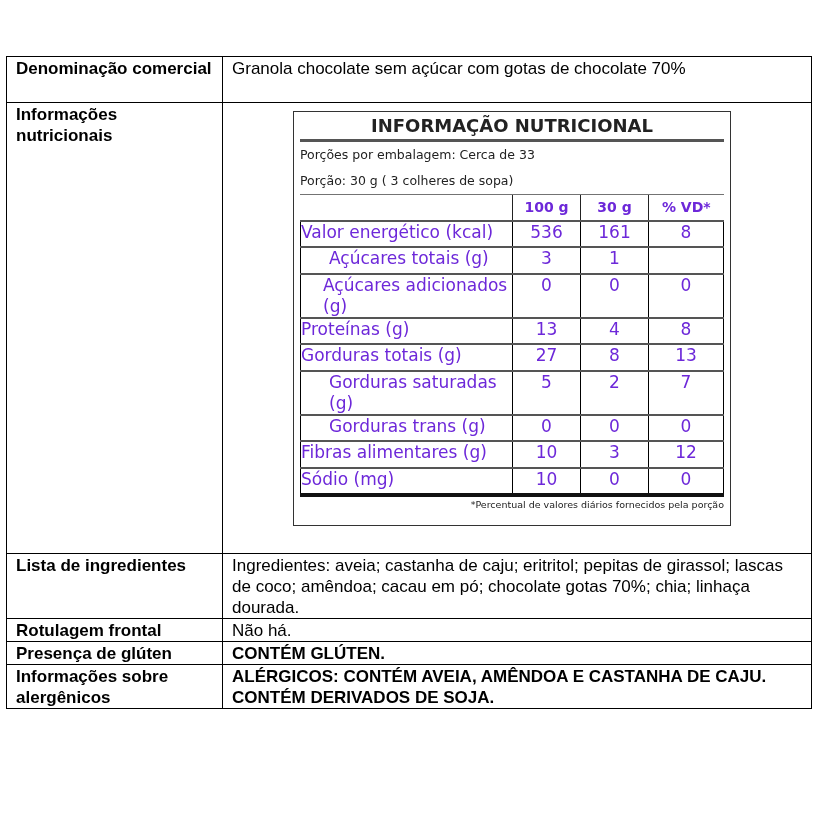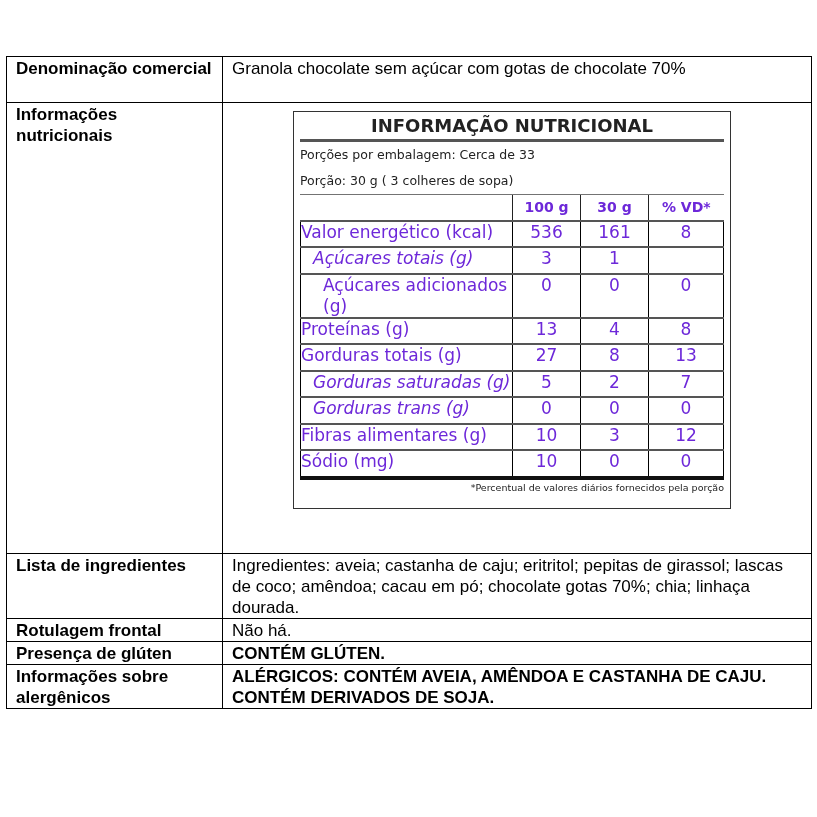--- a/index.html
+++ b/index.html
@@ -17,21 +17,21 @@
   .nut-cell { height: 449px; }
   .label-box { margin: 8px 12px 0 70px; width: 424px; border: 1.5px solid #333; padding: 0 6px 12px 6px; font-family: "DejaVu Sans", sans-serif; }
   .label-title { text-align: center; font-weight: bold; font-size: 18px; line-height: 26px; color: #222; border-bottom: 3px solid #555; padding-top: 1px; }
   .label-line { font-size: 12.5px; line-height: 26px; color: #222; }
   .label-line.portion { border-bottom: 1px solid #737373; }
   table.nut { border-collapse: collapse; width: 100%; font-size: 13px; color: #6d28d9; }
   table.nut th, table.nut td { border-bottom: 2.5px solid #555; height: 24.5px; padding: 0; }
   table.nut th { font-weight: bold; font-size: 14px; }
   table.nut th + th, table.nut td + td { border-left: 1.5px solid #222; text-align: center; }
   table.nut td.name { text-align: left; }
-  table.nut td.i1 { padding-left: 12px; font-style: italic; }
+  table.nut td.i1 { padding-left: 28px; }
   table.nut td.i2 { padding-left: 22px; }
   table.nut col.c0 { width: 212px; }
   table.nut col.c1 { width: 68px; }
   table.nut col.c2 { width: 68px; }
   table.nut tr.lastrow td { border-bottom: 4px solid #111; }
   .footnote { font-size: 9.5px; line-height: 16px; color: #222; padding-left: 2px; text-align: right; }
 </style>
 </head>
 <body>
 

